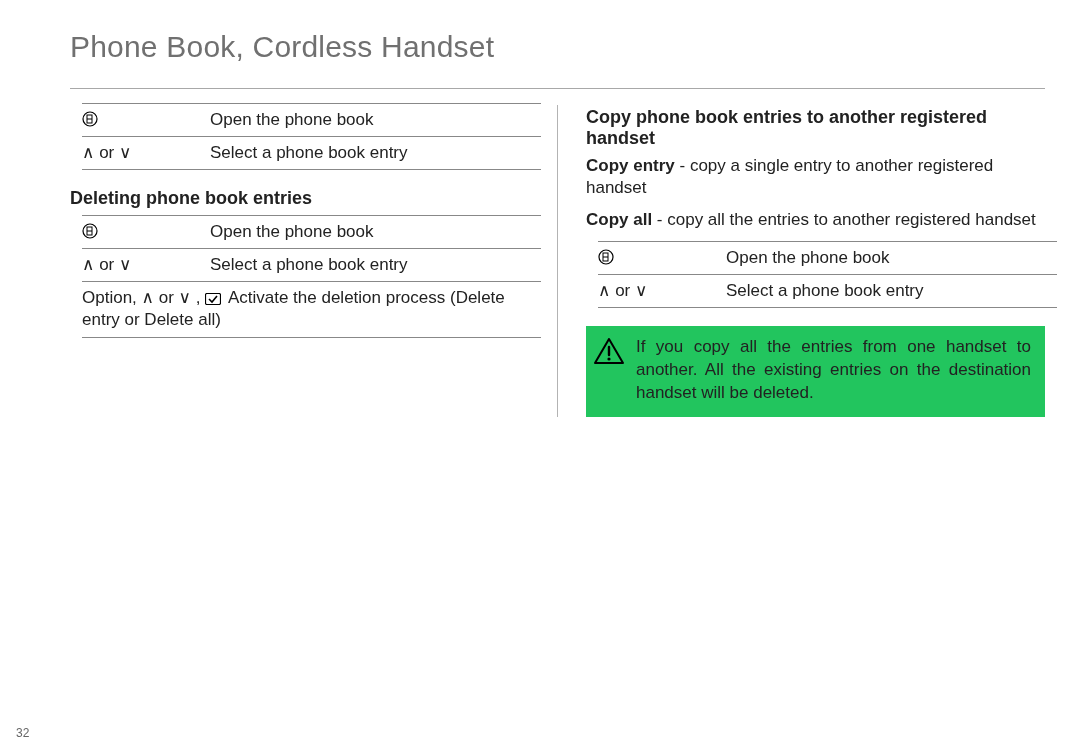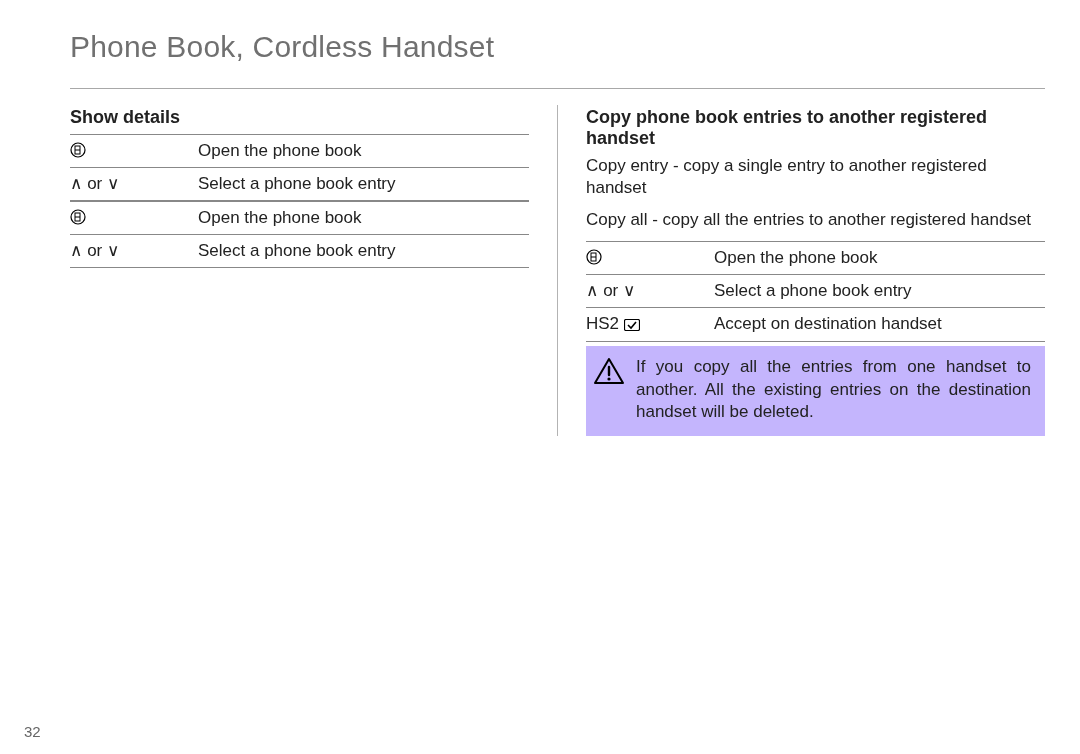--- a/index.html
+++ b/index.html
@@ -42,119 +42,130 @@
   .h2{
     font-weight:700;
     font-size:18px;
     margin:4px 0 6px 0;
     letter-spacing:0px;
   }
   .tbl{
     width:100%;
     border-collapse:collapse;
     font-size:17px;
+    margin-left:12px;
   }
   .tbl tr{
     border-top:1px solid #888;
   }
   .tbl tr:last-child{border-bottom:1px solid #888;}
   .tbl td{
     padding:5px 2px 5px 0;
     vertical-align:top;
     line-height:1.3;
     font-weight:400;
   }
   .tbl td.k{
     width:126px;
     white-space:nowrap;
     font-weight:400;
   }
   .tbl td.kw{width:126px;}
-  .b{font-weight:400;}
+  .b{font-weight:700;}
   .defs p{
     font-size:17px;
     line-height:1.3;
     margin:4px 0 10px 0;
     font-weight:400;
   }
   .note{
-    background:#c4b5fd;
+    background:#22c55e;
     display:flex;
     align-items:flex-start;
     gap:12px;
     padding:10px 14px 12px 8px;
-    margin-top:4px;
+    margin-top:18px;
   }
   .note .warn{
     flex:0 0 auto;
     margin-top:2px;
   }
   .note .txt{
     font-size:17px;
     line-height:1.35;
     text-align:justify;
     font-weight:400;
   }
   .pg{
     position:absolute;
-    left:24px;
+    left:16px;
     bottom:14px;
-    font-size:15px;
+    font-size:12px;
     color:#666;
   }
   
   svg.ic{display:inline-block;vertical-align:-2px;}
   .sym{font-family:Arial,sans-serif;}
 </style>
 </head>
 <body>
 
 <div class="page">
   <div class="title">Phone Book, Cordless Handset</div>
 
   <div class="cols">
 
     <div class="col col-left">
 
-      <div class="h2">Show details</div>
       <table class="tbl">
         <tbody>
             <tr>
           <td class="k">
             <svg class="ic" width="16" height="16" viewBox="0 0 16 16">
                   <circle cx="8" cy="8" r="7" fill="none" stroke="#000" stroke-width="1.2"></circle>
                   <rect x="5" y="4" width="5" height="8" fill="none" stroke="#000" stroke-width="1"></rect>
                   <line x1="5" y1="8" x2="10" y2="8" stroke="#000" stroke-width="1"></line>
                 </svg>
           </td>
           <td>Open the phone book</td>
         </tr>
         <tr>
           <td class="k sym">∧ or ∨</td>
           <td>Select a phone book entry</td>
         </tr>
       </tbody>
         </table>
 
+      <div class="h2" style="margin-top:18px">Deleting phone book entries</div>
       <table class="tbl">
         <tbody>
             <tr>
           <td class="k">
             <svg class="ic" width="16" height="16" viewBox="0 0 16 16">
                   <circle cx="8" cy="8" r="7" fill="none" stroke="#000" stroke-width="1.2"></circle>
                   <rect x="5" y="4" width="5" height="8" fill="none" stroke="#000" stroke-width="1"></rect>
                   <line x1="5" y1="8" x2="10" y2="8" stroke="#000" stroke-width="1"></line>
                 </svg>
           </td>
           <td>Open the phone book</td>
         </tr>
         <tr>
           <td class="k sym">∧ or ∨</td>
           <td>Select a phone book entry</td>
         </tr>
+        <tr>
+          <td colspan="2">
+            <span class="sym">Option, ∧ or ∨ ,</span>
+            <svg class="ic" width="16" height="12" viewBox="0 0 16 12">
+                  <rect x="0.5" y="0.5" width="15" height="11" rx="1.5" fill="none" stroke="#000" stroke-width="1.2"></rect>
+                  <path d="M4 6 L7 9 L12 3" fill="none" stroke="#000" stroke-width="1.6"></path>
+                </svg>
+            <span style="margin-left:2px">Activate the deletion process (Delete entry or Delete all)</span>
+          </td>
+        </tr>
       </tbody>
         </table>
     </div>
 
     <div class="sep"></div>
 
     <div class="col">
       <div class="h2">Copy phone book entries to another registered handset</div>
 
       <div class="defs">
@@ -170,30 +181,20 @@
                   <circle cx="8" cy="8" r="7" fill="none" stroke="#000" stroke-width="1.2"></circle>
                   <rect x="5" y="4" width="5" height="8" fill="none" stroke="#000" stroke-width="1"></rect>
                   <line x1="5" y1="8" x2="10" y2="8" stroke="#000" stroke-width="1"></line>
                 </svg>
           </td>
           <td>Open the phone book</td>
         </tr>
         <tr>
           <td class="kw sym">∧ or ∨</td>
           <td>Select a phone book entry</td>
-        </tr>
-        <tr>
-          <td class="kw">
-            <span>HS2</span>
-            <svg class="ic" width="16" height="12" viewBox="0 0 16 12">
-                  <rect x="0.5" y="0.5" width="15" height="11" rx="1.5" fill="none" stroke="#000" stroke-width="1.2"></rect>
-                  <path d="M4 6 L7 9 L12 3" fill="none" stroke="#000" stroke-width="1.6"></path>
-                </svg>
-          </td>
-          <td>Accept on destination handset</td>
         </tr>
       </tbody>
         </table>
 
       <div class="note">
         <svg class="warn" width="30" height="26" viewBox="0 0 30 26">
           <path d="M15 1 L29 25 L1 25 Z" fill="none" stroke="#000" stroke-width="2" stroke-linejoin="round"></path>
           <line x1="15" y1="9" x2="15" y2="17" stroke="#000" stroke-width="2.4" stroke-linecap="round"></line>
           <circle cx="15" cy="21" r="1.6" fill="#000"></circle>
         </svg>

